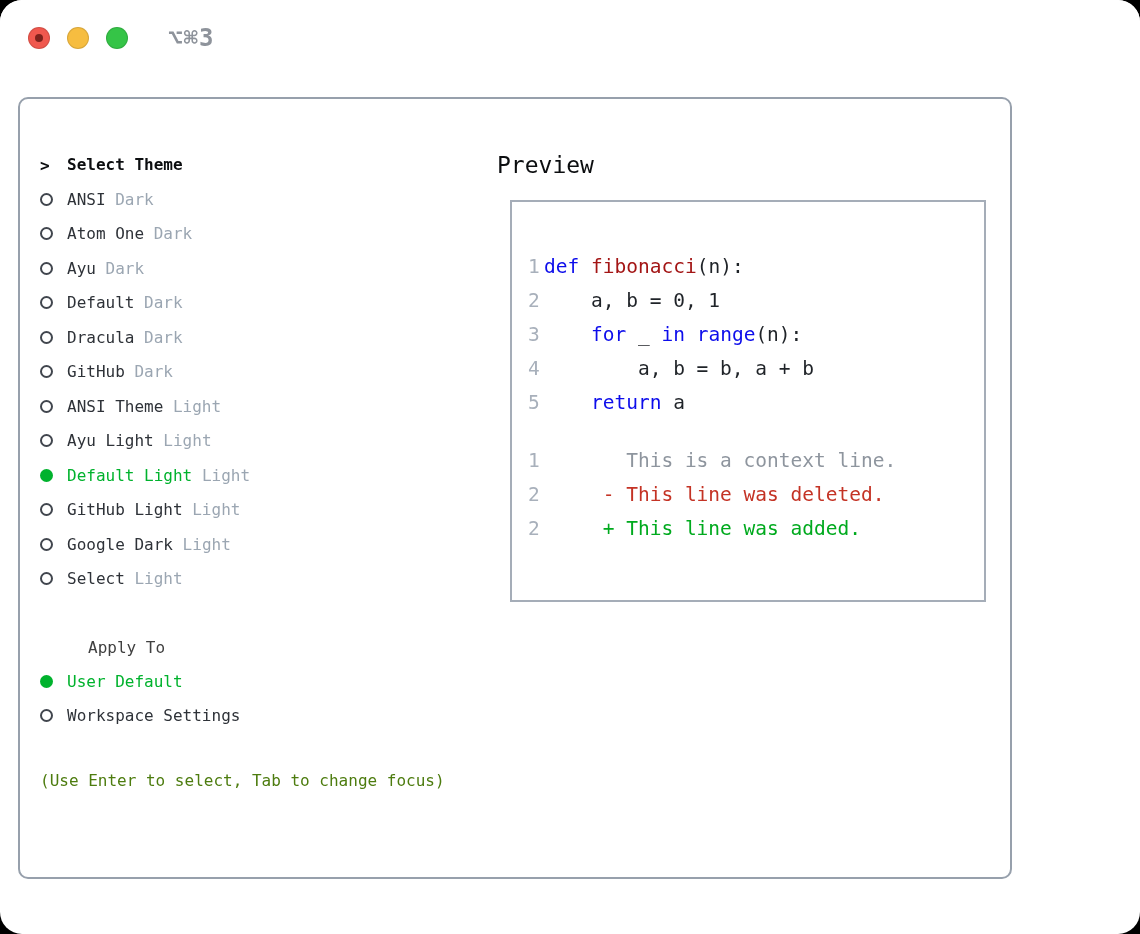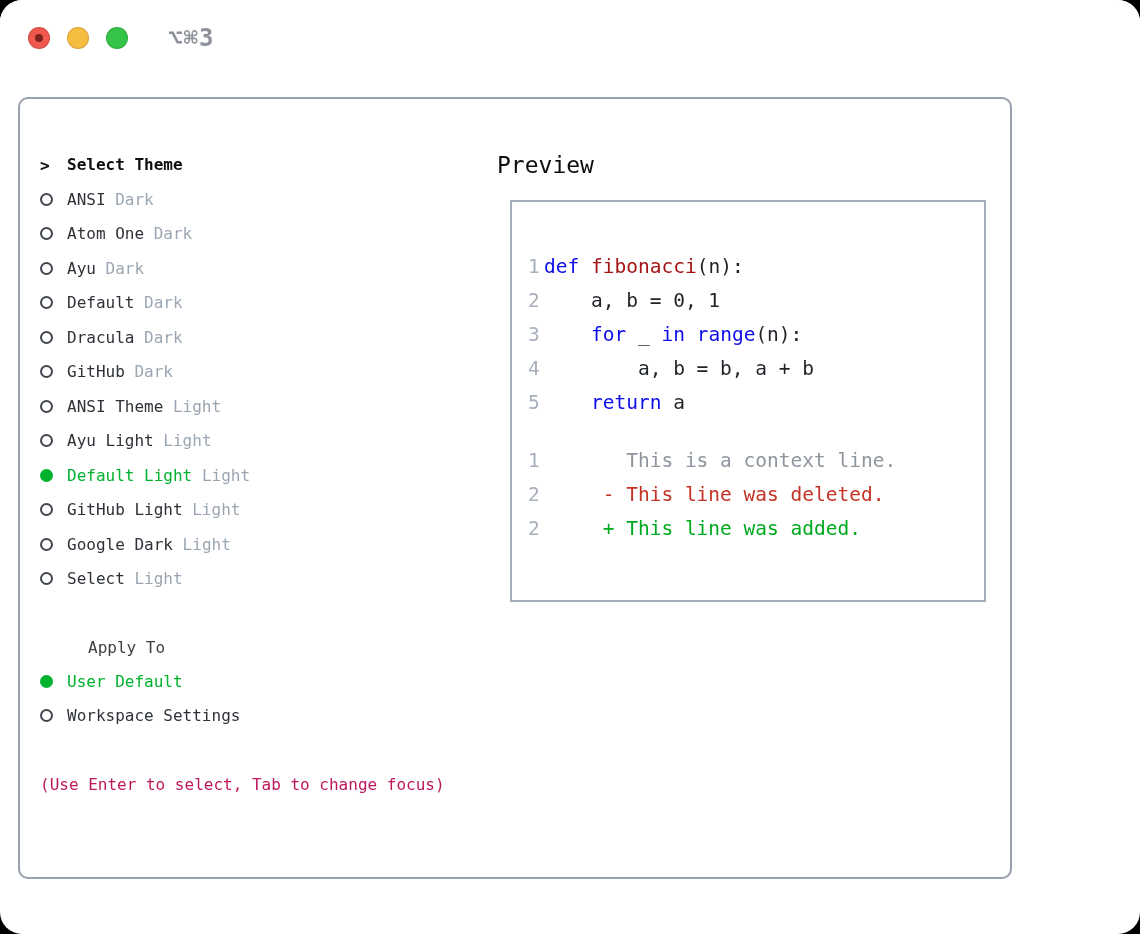--- a/index.html
+++ b/index.html
@@ -40,22 +40,22 @@
   .bullet { display:inline-block; width:13px; height:13px; border-radius:50%; vertical-align:middle; margin-top:-3px; }
   .bullet.off { border:2px solid #41464e; background:transparent; }
   .bullet.on  { background:#00b22d; }
   .heading { font-weight:bold; color:#0c0e10; }
   .subheading { color:#404040;margin-left:21px; }
   .label { color:#2e3238; }
   .row.selected .label { color:#00b22d; }
   .variant { color:#9ba6b2; }
   .gap-above { margin-top:34px; }
   .help {
-    margin-top:34px; width:420px; color:#be185d;
-    white-space:normal; line-height:34px;
+    margin-top:34px; width:420px; color:#4d7c0f;
+    white-space:normal; line-height:26px;
   }
 
   
   .preview-title { position:absolute; left:477px; top:49px; font-size:23px; line-height:34px; font-weight:normal; color:#0c0e10; }
   .preview-box {
     position:absolute; left:490px; top:101px; width:476px; height:402px;
     border:2px solid #a5adb8; background:#fff;
     padding:48px 12px 0 16px; overflow:hidden;
   }
   .pline { font-size:19.5px; line-height:34px; white-space:pre; }

